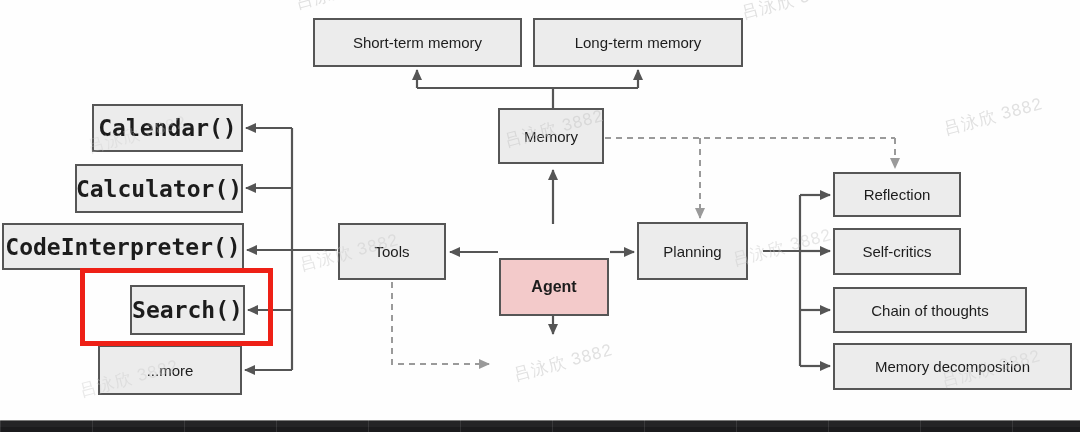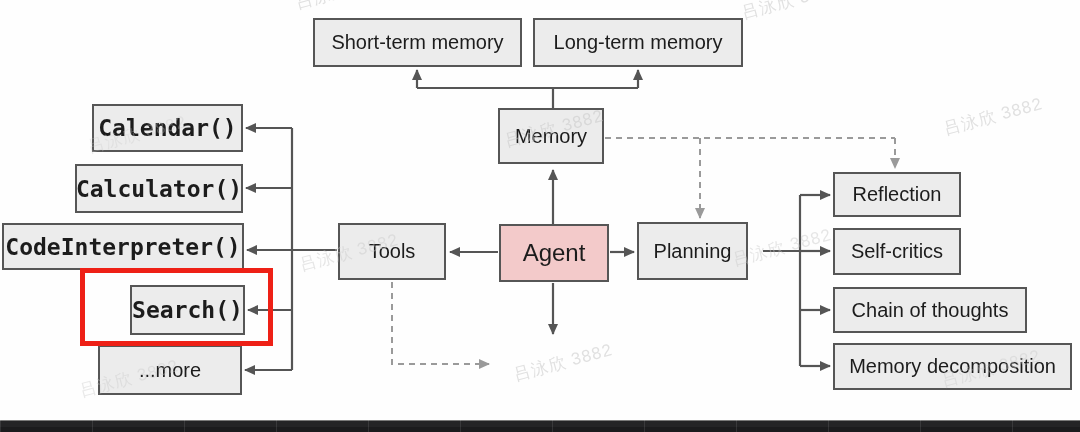--- a/index.html
+++ b/index.html
@@ -19,23 +19,23 @@
   }
   .connectors{position:absolute;left:0;top:0;z-index:1;pointer-events:none;}
   .ln{stroke:var(--arrow);stroke-width:2.2;fill:none;}
   .lnd{stroke:var(--dashed-arrow);stroke-width:2;fill:none;stroke-dasharray:6 5;}
   .mk-dark{fill:var(--arrow);}
   .mk-gray{fill:var(--dashed-arrow);}
   .node{
     position:absolute;box-sizing:border-box;z-index:2;
     background:var(--node-fill);border:2px solid var(--node-border);
     display:flex;align-items:center;justify-content:center;
-    font-size:20px;color:var(--text);white-space:nowrap;
+    font-size:15px;color:var(--text);white-space:nowrap;
   }
-  .node.agent{background:var(--agent-fill);font-weight:normal;font-size:24px;}
+  .node.agent{background:var(--agent-fill);font-weight:bold;font-size:16px;margin-top:34px;}
   .node.mono{font-family:"DejaVu Sans Mono","Liberation Mono",monospace;font-weight:bold;font-size:23px;}
   .highlight{
     position:absolute;box-sizing:border-box;z-index:3;
     border:5px solid var(--highlight-red);background:transparent;
   }
   .wm{
     position:absolute;z-index:4;pointer-events:none;white-space:nowrap;
     font-size:17px;color:var(--watermark);opacity:.55;
     transform:rotate(-15deg);transform-origin:left center;letter-spacing:1px;
   }

